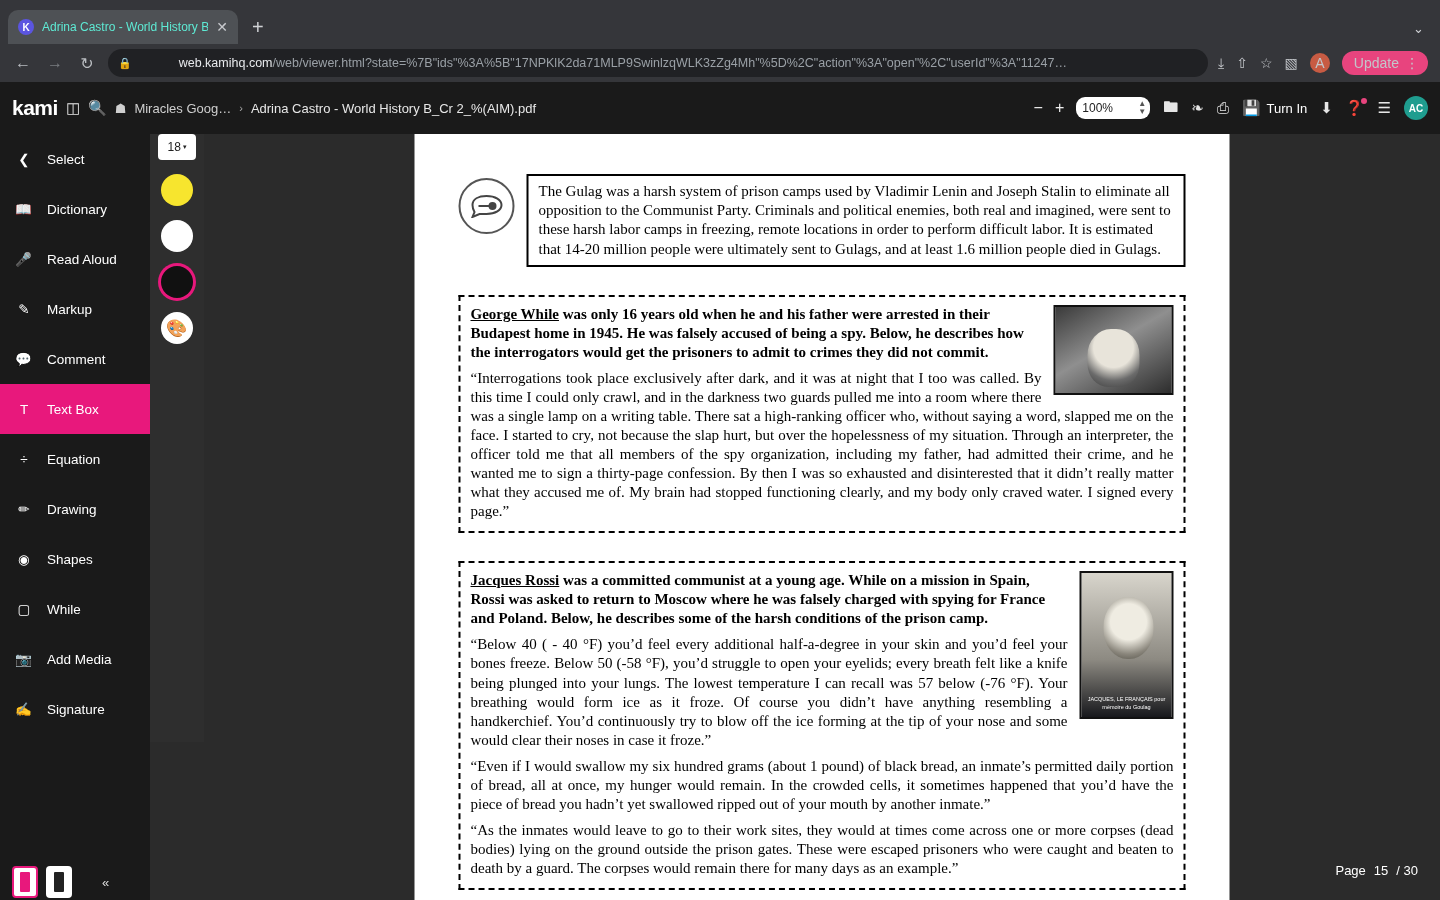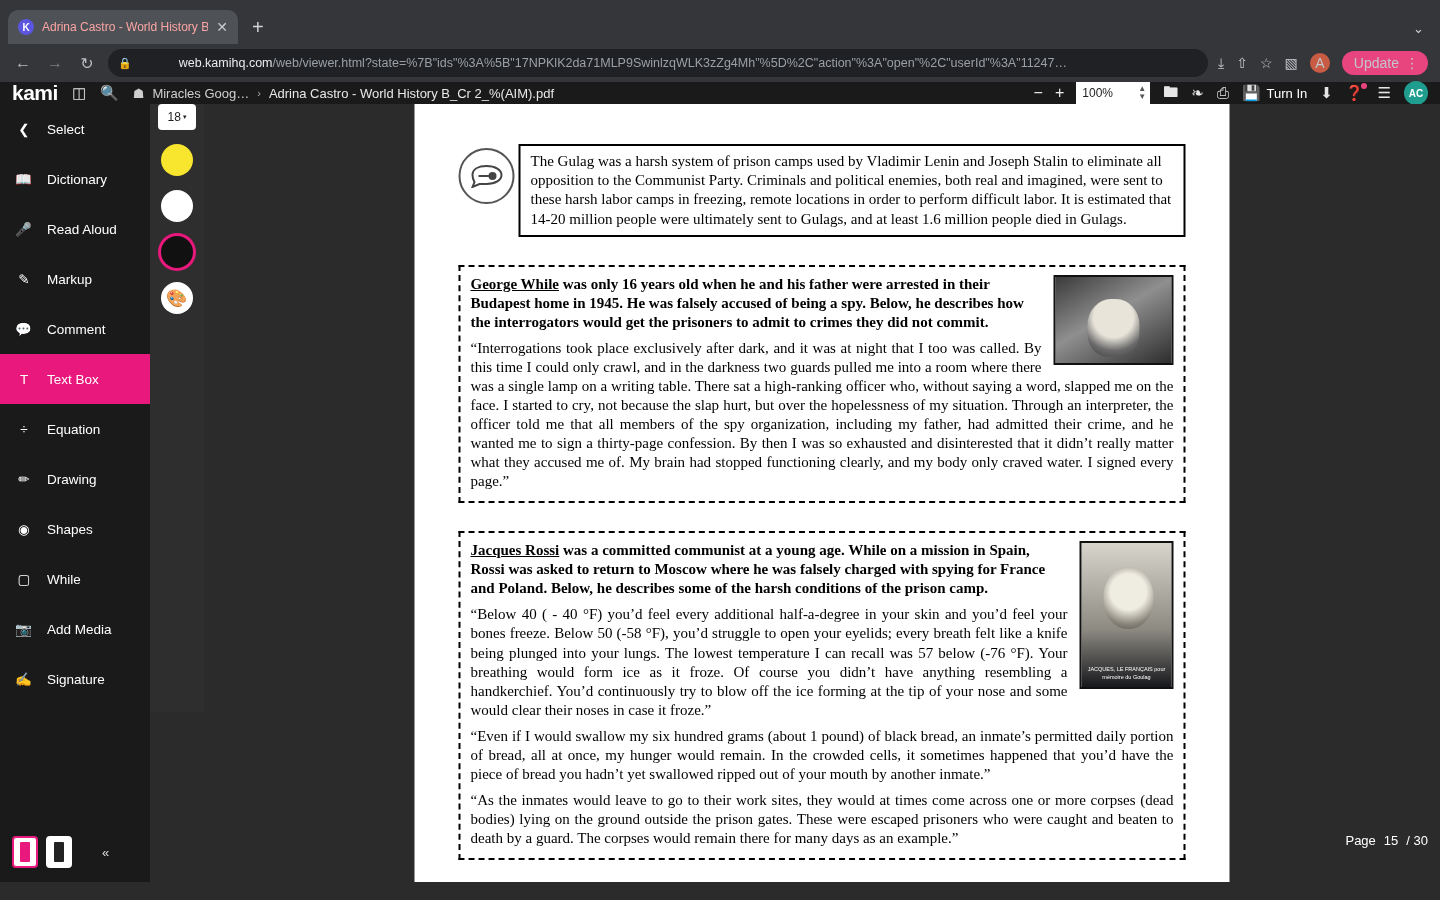--- a/index.html
+++ b/index.html
@@ -30,21 +30,21 @@
     gap: 8px;
   }
   .tab-favicon {
     width: 16px; height: 16px; border-radius: 50%;
     background: #5b55e0; color: #fff;
     font-size: 10px; font-weight: bold;
     display: flex; align-items: center; justify-content: center;
     flex: 0 0 auto;
   }
   .tab-title {
-    color: #fca5a5; font-size: 12px;
+    color: #5eead4; font-size: 12px;
     white-space: nowrap; overflow: hidden; text-overflow: clip;
     flex: 1 1 auto;
   }
   .tab-close { color: #c8cace; font-size: 14px; line-height: 1; flex: 0 0 auto; }
   .new-tab {
     color: #d0d2d5; font-size: 20px; line-height: 1;
     margin-left: 14px; margin-bottom: 7px;
   }
   .win-chevron {
     position: absolute; right: 16px; bottom: 8px;
@@ -81,36 +81,36 @@
   .update-pill {
     background: #e8447e; color: #fff;
     border-radius: 13px; height: 24px;
     display: flex; align-items: center; gap: 6px;
     padding: 0 9px 0 12px; font-size: 12.5px;
   }
 
   
   .kami-bar {
     background: #1a1a1a;
-    height: 22px;
+    height: 52px;
     display: flex; align-items: center;
-    padding: 0 12px; gap: 14px;
+    padding: 0 12px; gap: 8px;
     color: #fff;
   }
   .kami-logo { font-size: 21px; font-weight: bold; letter-spacing: -0.5px; }
   .kb-ico { color: #e6e6e6; font-size: 15px; }
   .crumbs { display: flex; align-items: center; gap: 8px; font-size: 13px; color: #e8e8e8; }
   .crumb-dim { color: #cfcfcf; }
   .crumb-sep { color: #aaa; font-size: 11px; }
   .kami-right { margin-left: auto; display: flex; align-items: center; gap: 13px; }
   .zoom-grp { display: flex; align-items: center; gap: 12px; }
   .zoom-btn { font-size: 16px; color: #eee; }
   .zoom-box {
     background: #fff; color: #222; font-size: 12px;
-    border-radius: 0; height: 22px; width: 74px;
+    border-radius: 9px; height: 22px; width: 74px;
     display: flex; align-items: center; padding: 0 6px;
     position: relative;
   }
   .zoom-box .spin { position: absolute; right: 4px; font-size: 8px; line-height: 1; color: #555; }
   .turnin { display: flex; align-items: center; gap: 6px; font-size: 13px; }
   .help-dot { position: relative; }
   .help-dot::after {
     content: ""; position: absolute; top: -1px; right: -2px;
     width: 6px; height: 6px; border-radius: 50%; background: #e8447e;
   }
@@ -182,31 +182,31 @@
   }
   .paper {
     position: absolute; left: 50%; transform: translateX(-50%);
     top: 0; width: 815px; min-height: 778px;
     background: #fff;
     padding: 16px 44px 0 44px;
     font-family: "Liberation Serif", serif;
     color: #000;
   }
   .page-ind {
-    position: absolute; right: 12px; bottom: 34px;
+    position: absolute; right: 22px; bottom: 34px;
     color: #fff; font-size: 13px;
     font-family: "Liberation Sans", sans-serif;
     display: flex; align-items: center; gap: 8px;
   }
   .page-num-box { color: #fff; }
 
   
   .directions { font-size: 15.5px; line-height: 1.3; }
   .directions u { text-decoration: underline; font-weight: bold; }
-  .callout-row { display: flex; gap: 4px; align-items: flex-start; margin-top: 24px; }
+  .callout-row { display: flex; gap: 12px; align-items: flex-start; margin-top: 24px; }
   .speech-ico {
     width: 56px; height: 56px; border-radius: 50%;
     border: 2px solid #555; flex: 0 0 56px;
     display: flex; align-items: center; justify-content: center;
     margin-top: 4px;
   }
   .callout {
     border: 2px solid #000; padding: 6px 10px;
     font-size: 15px; line-height: 1.28; flex: 1 1 auto;
   }

